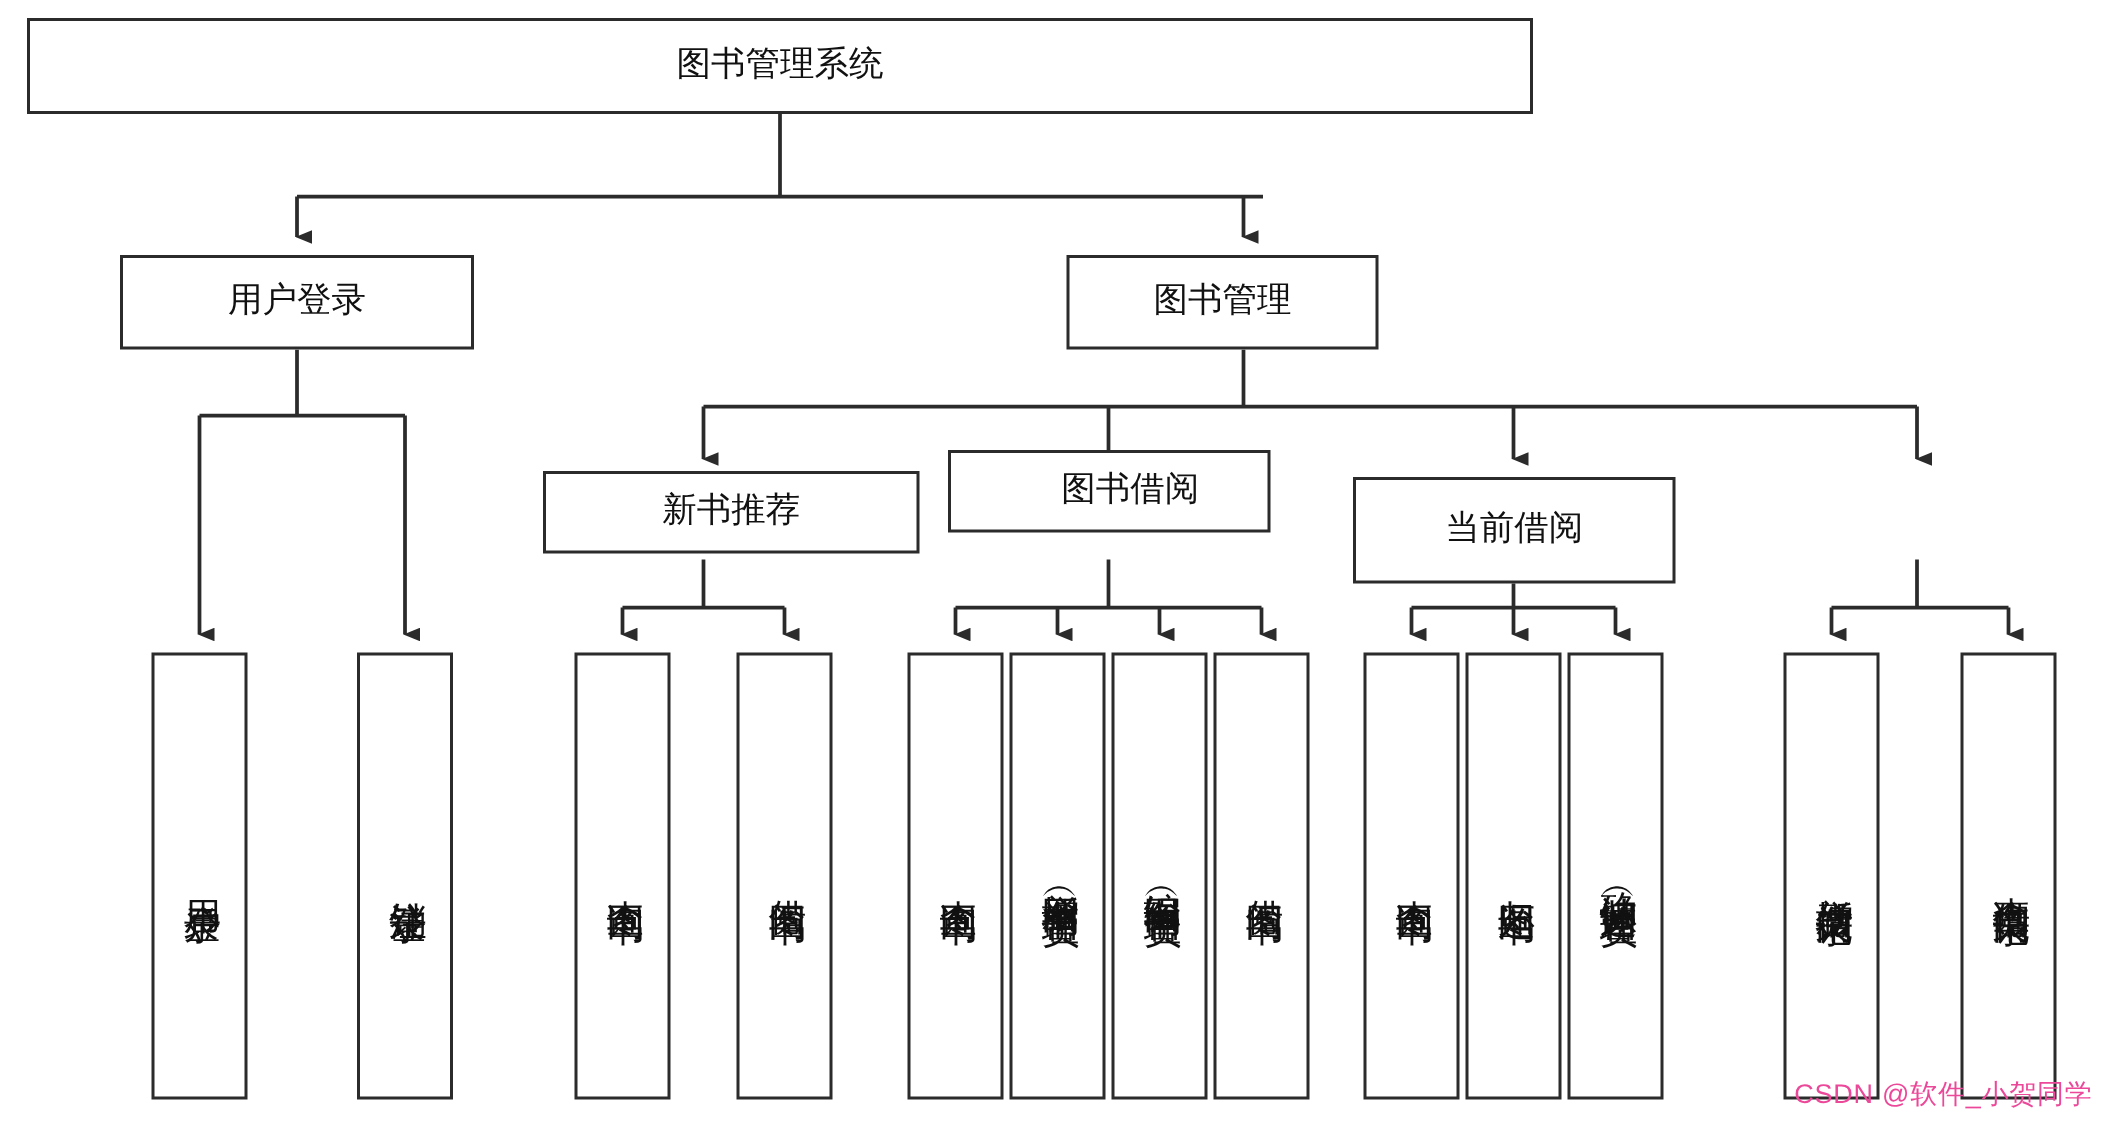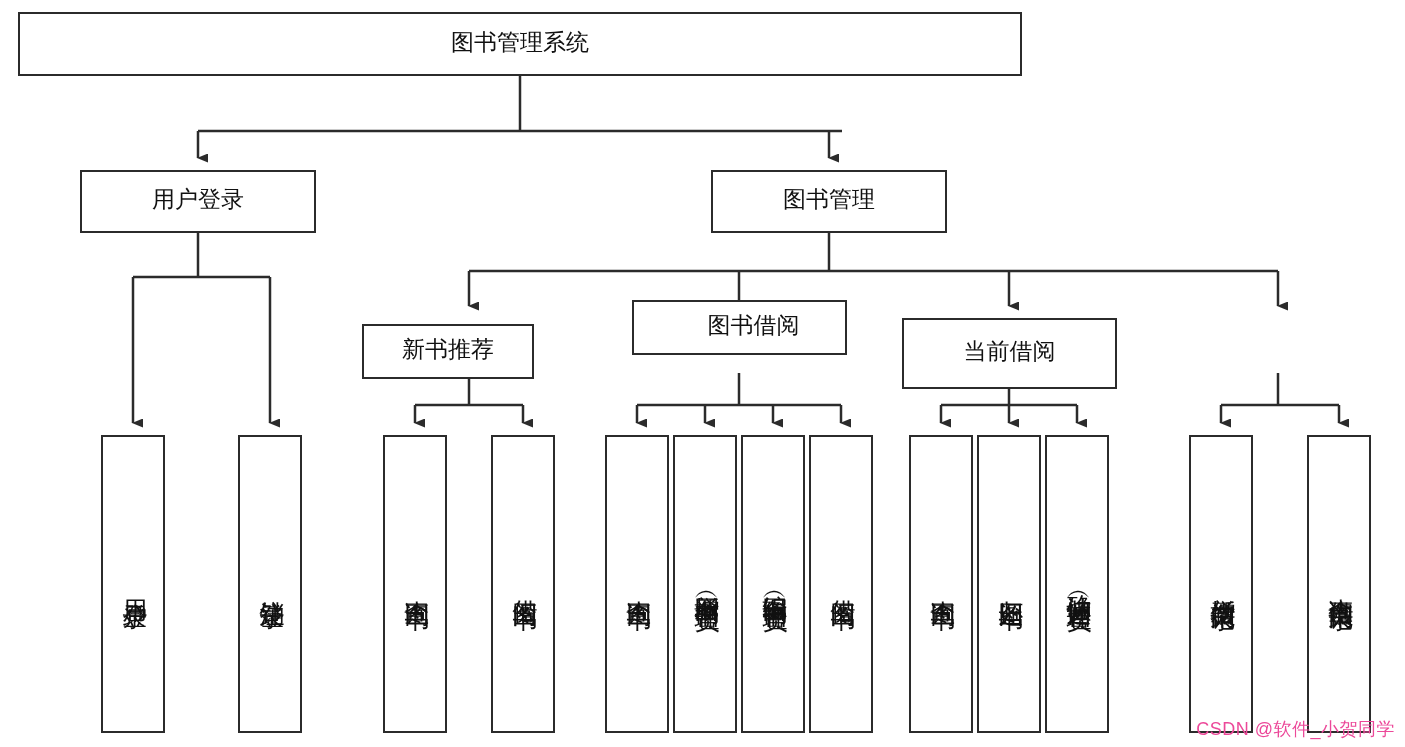--- a/index.html
+++ b/index.html
@@ -127,25 +127,25 @@
     </g>
   </svg>
 
   <div class="node root h-node" style="left:18px; top:12px; width:1004px; height:64px;">
     <span class="node-label">图书管理系统</span>
   </div>
 
   <div class="node h-node" style="left:80px; top:170px; width:236px; height:63px;">
     <span class="node-label">用户登录</span>
   </div>
-  <div class="node h-node" style="left:711px; top:170px; width:236px; height:63px;">
+  <div class="node h-node" style="left:711px; top:170px; width:208px; height:63px;">
     <span class="node-label">图书管理</span>
   </div>
 
-  <div class="node h-node" style="left:362px; top:324px; width:172px; height:55px;">
+  <div class="node h-node" style="left:362px; top:314px; width:251px; height:55px;">
     <span class="node-label">新书推荐</span>
   </div>
   <div class="node h-node" style="left:632px; top:300px; width:215px; height:55px;padding-left:28px;">
     <span class="node-label">图书借阅</span>
   </div>
   <div class="node h-node" style="left:902px; top:318px; width:215px; height:71px;">
     <span class="node-label">当前借阅</span>
   </div>
 
   <div class="node v-node" style="left:101px; top:435px; width:64px; height:298px;">

